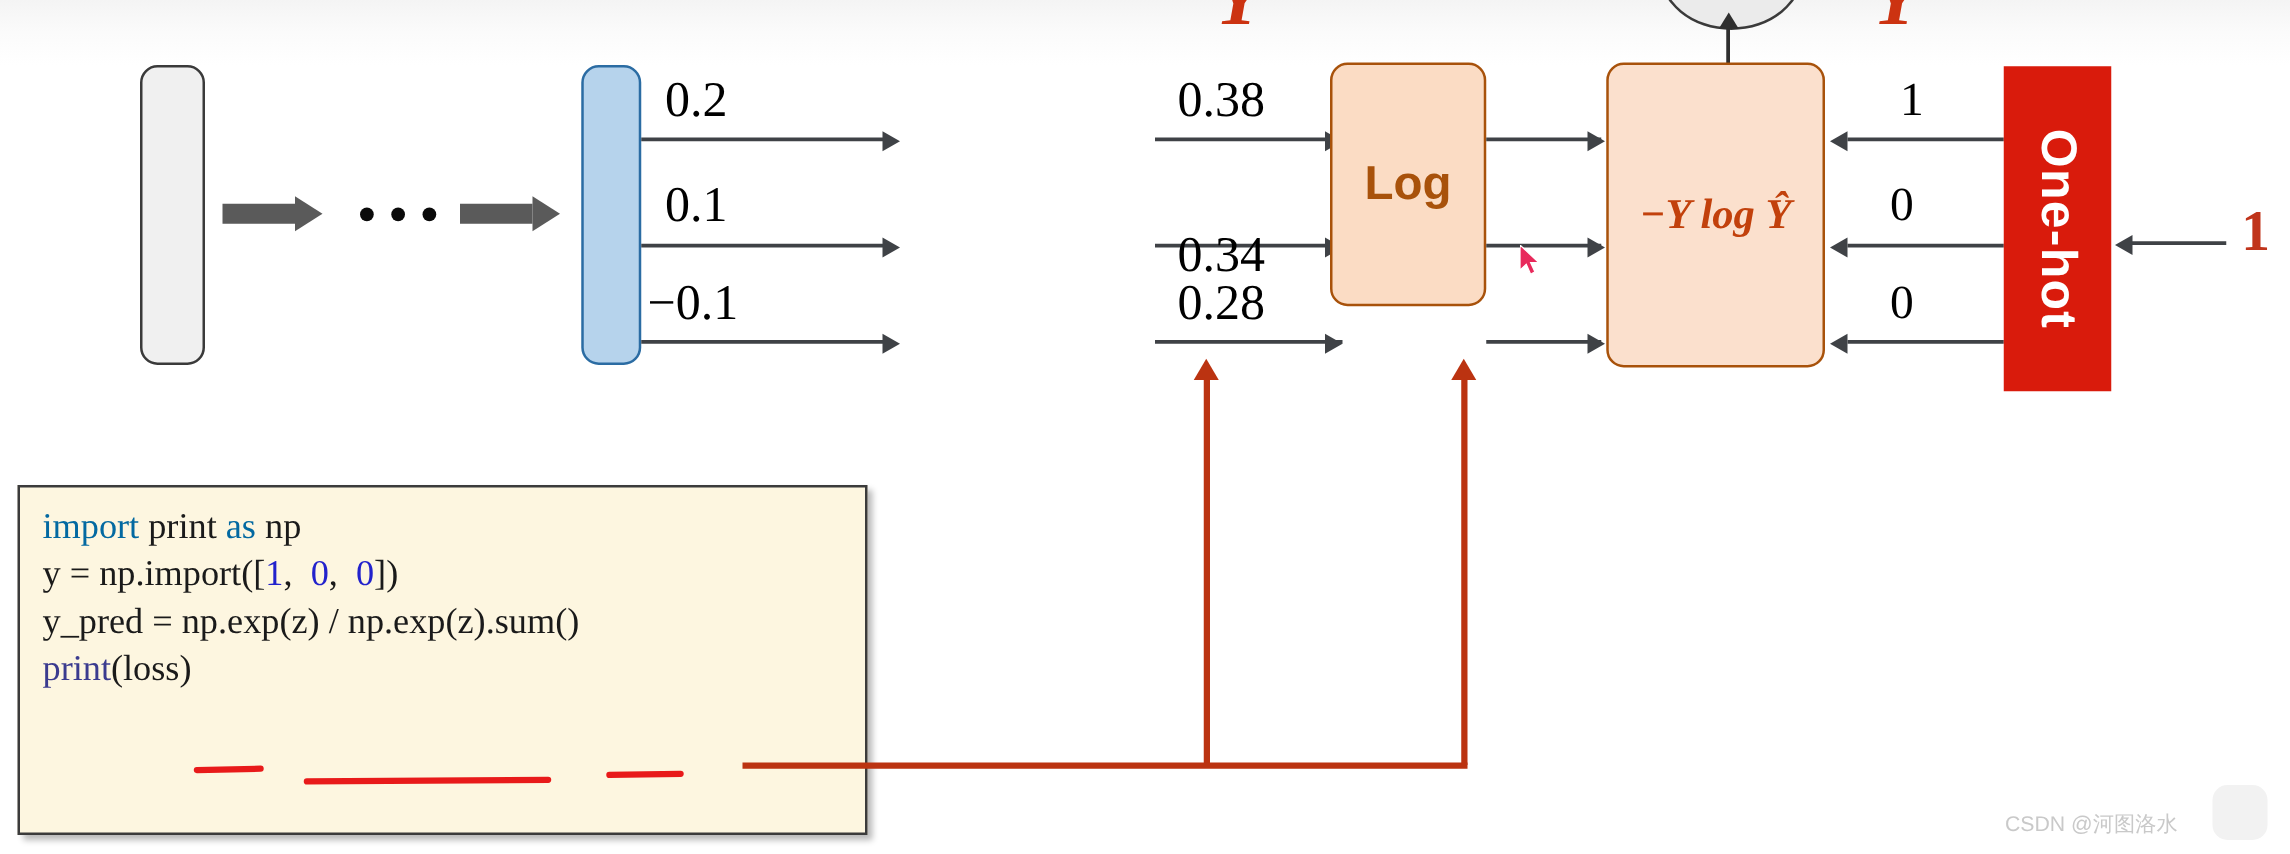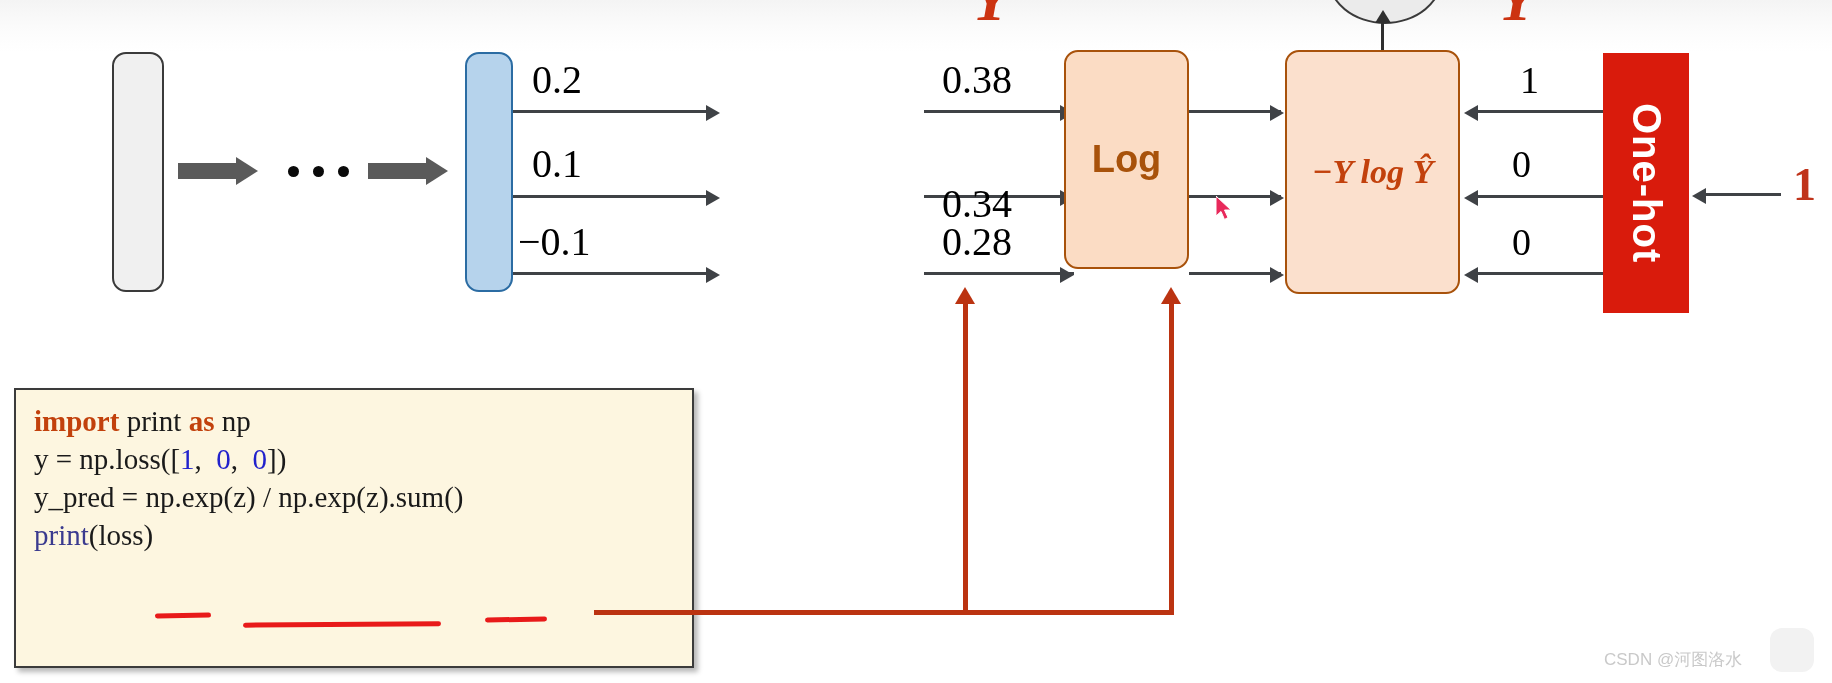--- a/index.html
+++ b/index.html
@@ -182,21 +182,21 @@
     box-shadow: 4px 4px 5px rgba(0,0,0,0.28);
     padding: 12px 16px 10px 18px;
   }
   #code-block .line {
     font-family: "Liberation Serif", serif;
     font-size: 29px;
     line-height: 38px;
     color: #1a1a1a;
     white-space: pre;
   }
-  .kw { color: #c2410c; font-weight: bold; }
+  .kw { color: #0369a1; font-weight: normal; }
   .num { color: #2222cc; }
   .fn { color: #3b3b8f; }
 
   
   .red-underline {
     position: absolute;
     background: #e81a1a;
     height: 5px;
     border-radius: 3px;
   }
@@ -279,21 +279,21 @@
   <div class="sig-head-r" style="left:1060px; top:105px;"></div>
   <div class="sig-line" style="left:924px; top:195px; width:150px;"></div>
   <div class="sig-head-r" style="left:1060px; top:190px;"></div>
   <div class="sig-line" style="left:924px; top:272px; width:150px;"></div>
   <div class="sig-head-r" style="left:1060px; top:267px;"></div>
 
   <div class="wire-val" style="left:942px; top:56px;">0.38</div>
   <div class="wire-val" style="left:942px; top:140px;margin-top:40px;">0.34</div>
   <div class="wire-val" style="left:942px; top:218px;">0.28</div>
 
-  <div class="node node-log" style="left:1064px; top:50px; width:125px; height:219px;">
+  <div class="node node-log" style="left:1064px; top:50px; width:125px; height:195px;">
     <span>Log</span>
   </div>
 
   <div class="sig-line" style="left:1189px; top:110px; width:92px;"></div>
   <div class="sig-head-r" style="left:1270px; top:105px;"></div>
   <div class="sig-line" style="left:1189px; top:195px; width:92px;"></div>
   <div class="sig-head-r" style="left:1270px; top:190px;"></div>
   <div class="sig-line" style="left:1189px; top:272px; width:92px;"></div>
   <div class="sig-head-r" style="left:1270px; top:267px;"></div>
 
@@ -317,21 +317,21 @@
   </div>
 
   <div class="sig-line" style="left:1705px; top:193px; width:76px;"></div>
   <div class="sig-head-l" style="left:1692px; top:188px;"></div>
   <div class="red-one" style="left:1793px; top:158px;">1</div>
 
   <div id="code-block" style="left:14px; top:388px; width:680px; height:280px;">
 
     <div class="line"><span class="kw">import</span><span> print </span><span class="kw">as</span><span> np</span></div>
 
-    <div class="line"><span>y = np.loss([</span><span class="num">1</span><span>,  </span><span class="num">0</span><span>,  </span><span class="num">0</span><span>])</span></div>
+    <div class="line"><span>y = np.import([</span><span class="num">1</span><span>,  </span><span class="num">0</span><span>,  </span><span class="num">0</span><span>])</span></div>
 
 
     <div class="line">y_pred = np.exp(z) / np.exp(z).sum()</div>
 
 
     <div class="line"><span class="fn">print</span><span>(loss)</span></div>
   </div>
 
   <div class="red-underline" style="left:155px; top:613px; width:56px; transform:rotate(-1.2deg);"></div>
   <div class="red-underline" style="left:243px; top:622px; width:198px; transform:rotate(-0.4deg);"></div>

